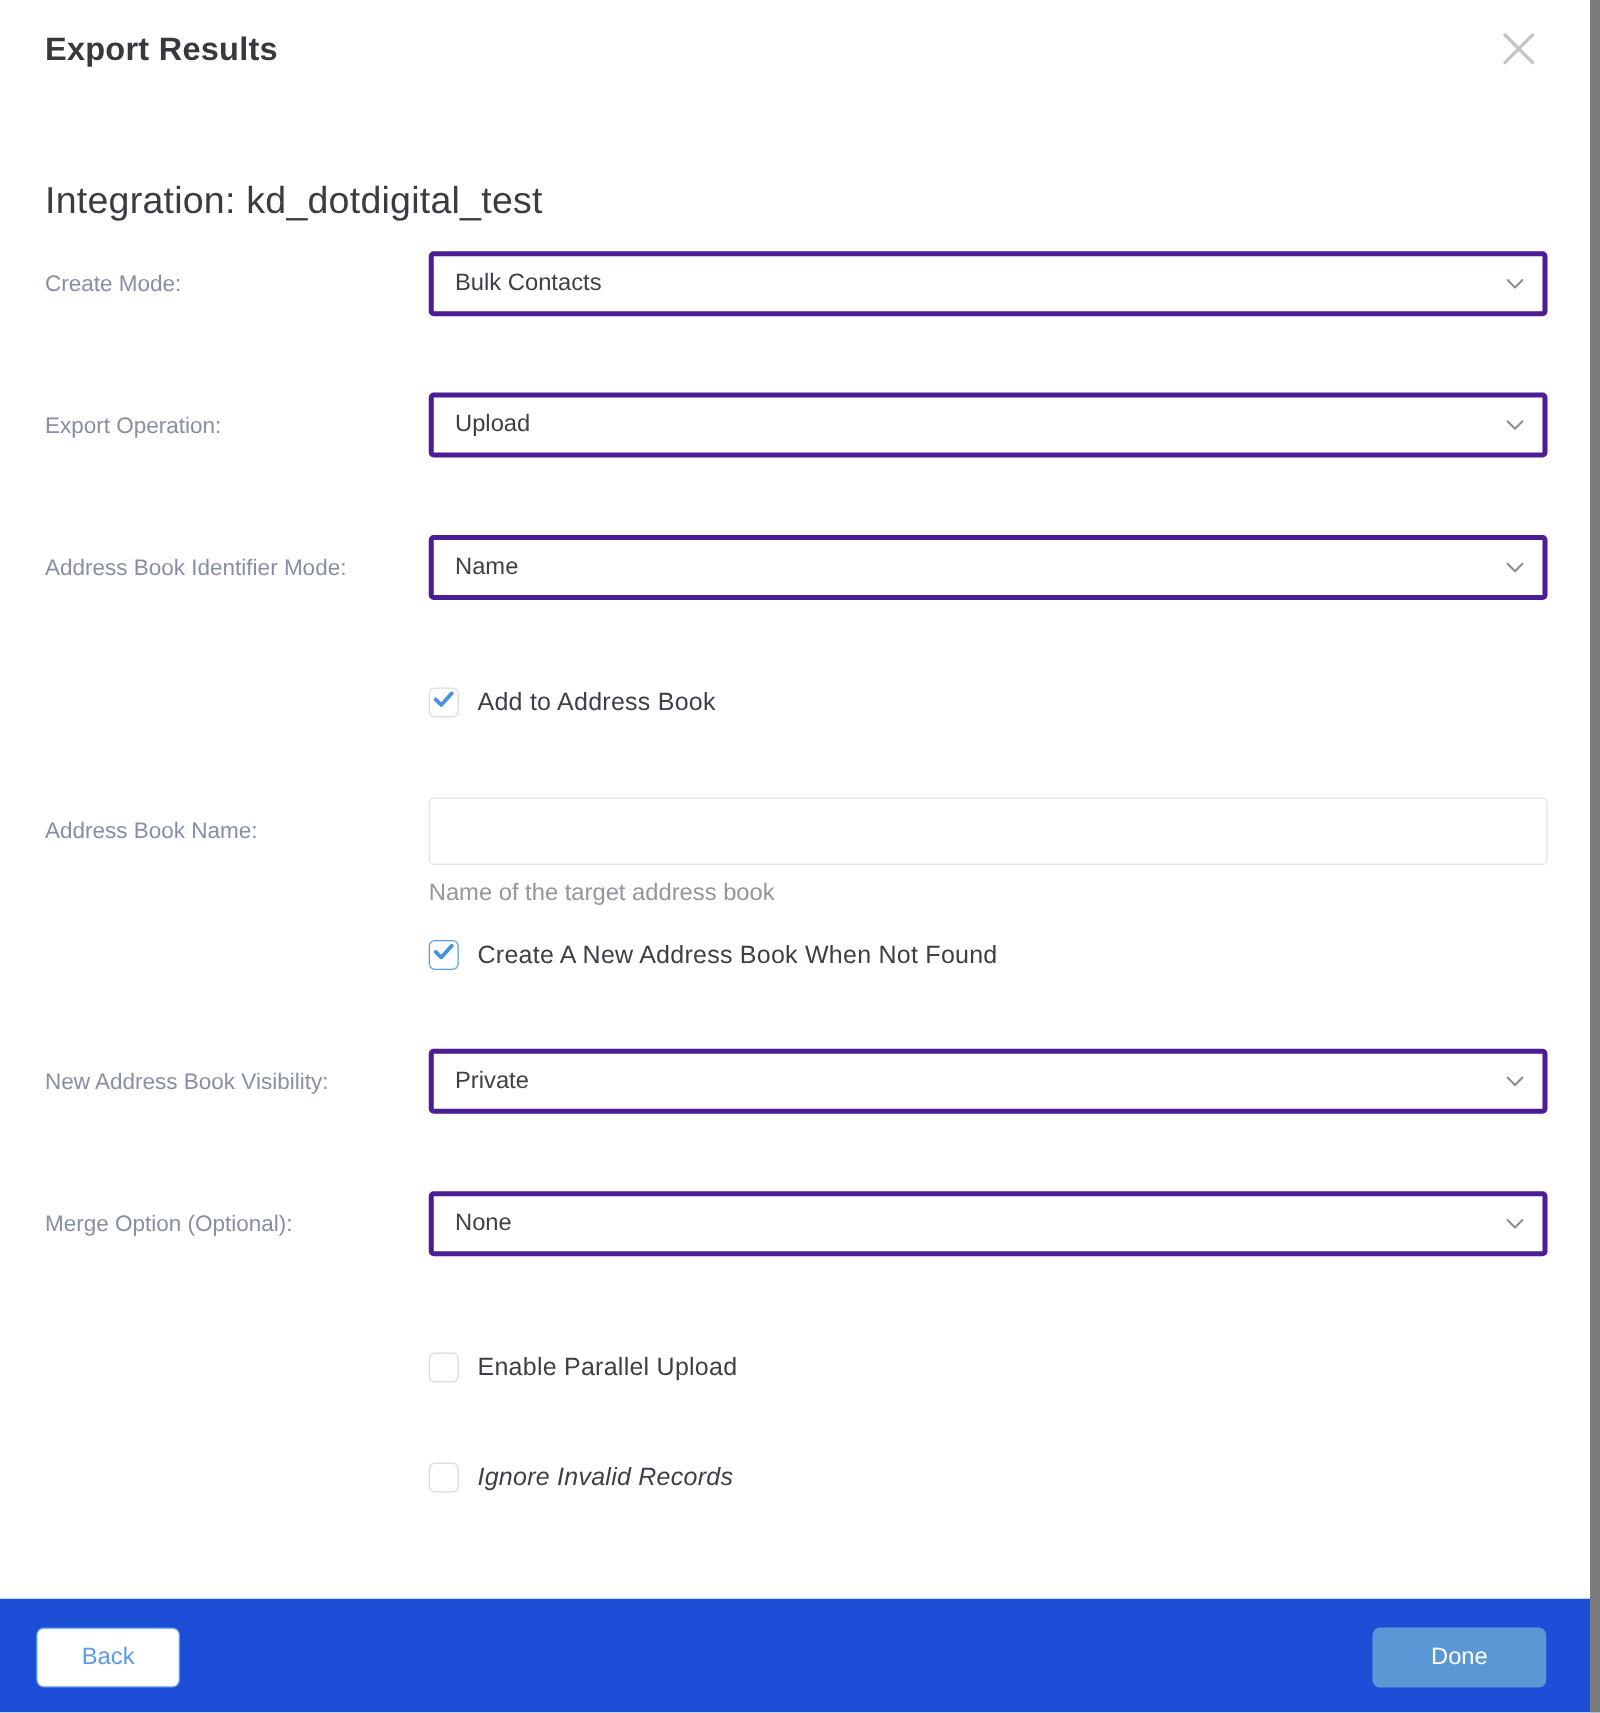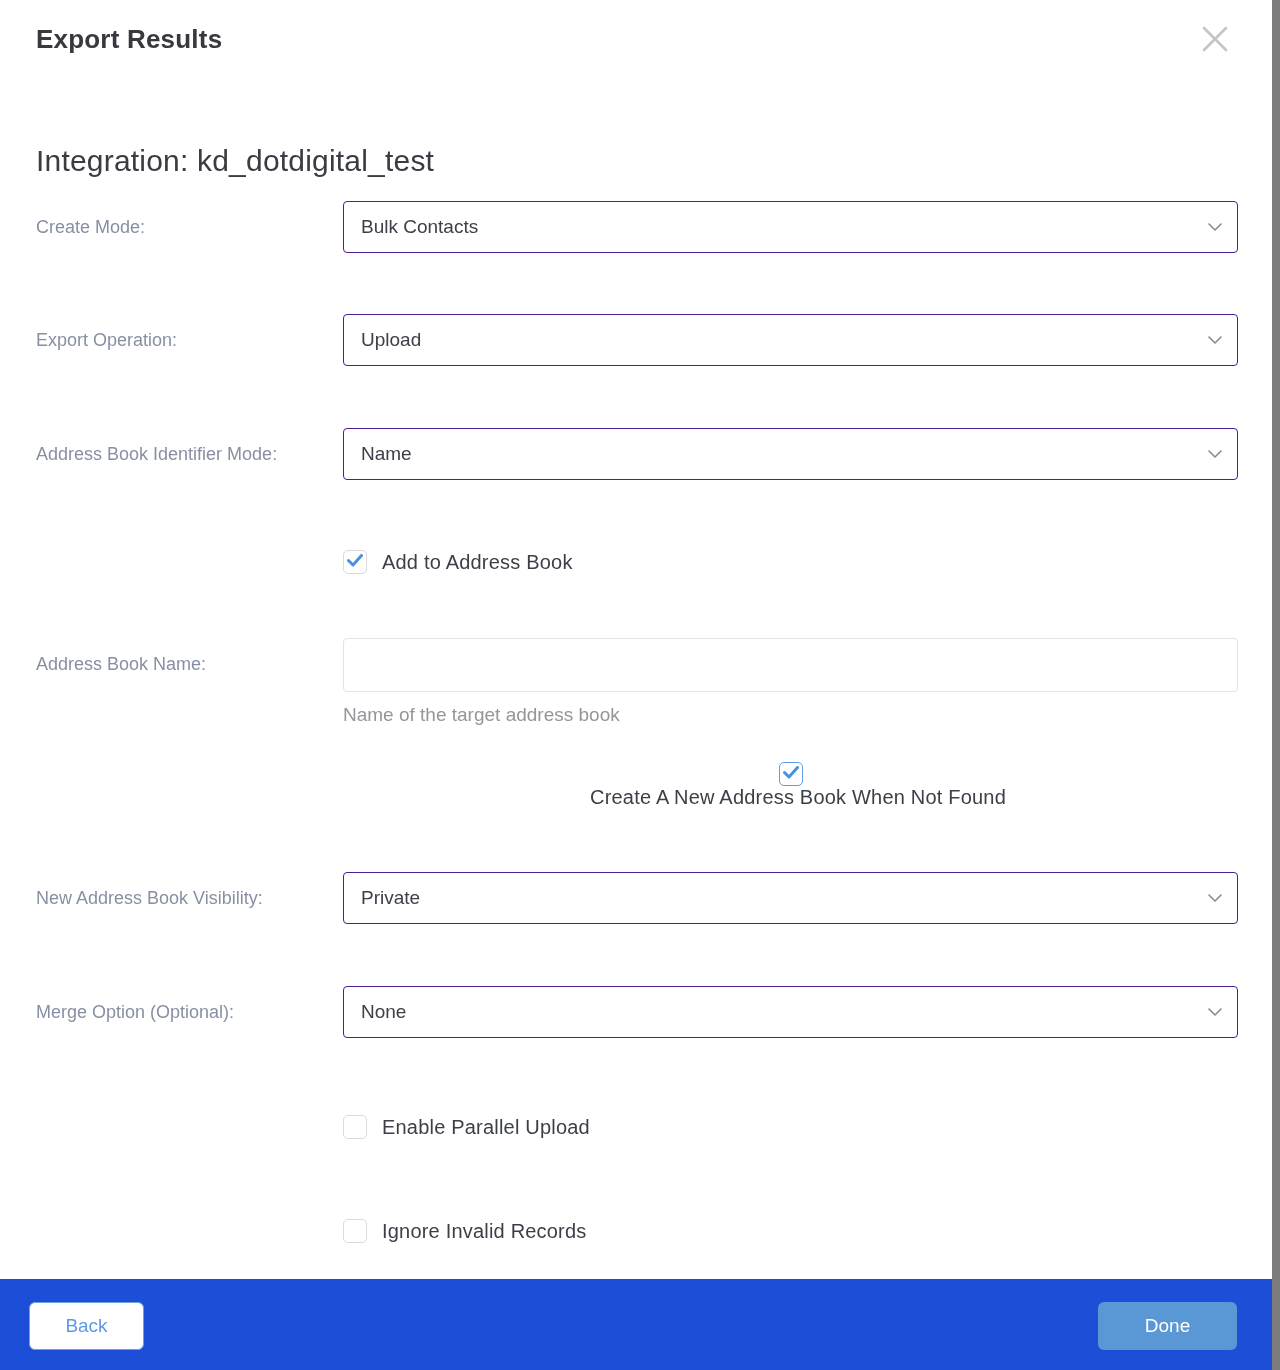--- a/index.html
+++ b/index.html
@@ -17,21 +17,21 @@
   .close-btn { position:absolute; top:24px; right:48px; width:34px; height:34px; cursor:pointer; display:flex; align-items:center; justify-content:center; }
 
   
   .modal-body { position:absolute; top:86px; left:0; width:1280px; height:1193px; padding:0 42px 0 36px; overflow:hidden; background:#fff; }
   .page-heading { margin-top:55px; font-size:30px; font-weight:500; color:#3b3b43; line-height:40px; letter-spacing:.2px; }
 
   .form-row { display:flex; }
   .form-label { width:307px; flex:0 0 307px; padding-top:14px; font-size:18px; color:#8790a3; line-height:24px; }
   .form-field { flex:1; position:relative; }
 
-  .select-box { position:relative; height:52px; border:1px solid #4c1d95; border-radius:4px; background:#fff;
+  .select-box { position:relative; height:52px; border:4px solid #4c1d95; border-radius:4px; background:#fff;
     display:flex; align-items:center; padding:0 40px 0 17px; cursor:pointer; }
   .select-value { font-size:19px; color:#3e4049; }
   .chevron { position:absolute; right:15px; top:50%; transform:translateY(-50%); display:flex; }
 
   .text-input { width:100%; height:54px; border:1px solid #e3e3e7; border-radius:4px; background:#fff;
     padding:0 17px; font-size:19px; color:#3e4049; font-family:inherit; outline:none; }
   .help-text { margin-top:10px; font-size:19px; color:#95959b; line-height:26px; }
 
   .checkbox-row { display:flex; align-items:center; margin-left:307px; cursor:pointer; }
   .checkbox { width:24px; height:24px; flex:0 0 24px; border:1px solid #d9d9de; border-radius:5px; background:#fff;
@@ -40,25 +40,25 @@
   .checkbox .check-glyph { display:none; }
   .checkbox.checked .check-glyph { display:block; }
   .checkbox-label { margin-left:15px; font-size:20px; color:#3c3f47; letter-spacing:.2px; }
 
   
   .row-export-mode   { margin-top:20px; }
   .row-export-op     { margin-top:61px; }
   .row-identifier    { margin-top:62px; }
   .row-cb-add        { margin-top:70px; }
   .row-book-name     { margin-top:64px; }
-  .row-cb-create     { margin-top:34px;flex-direction:column; }
+  .row-cb-create     { margin-top:24px; }
   .row-visibility    { margin-top:63px;justify-content:flex-end; }
   .row-merge         { margin-top:62px; }
   .row-cb-parallel   { margin-top:77px;align-items:flex-end; }
-  .row-cb-ignore     { margin-top:80px; }
+  .row-cb-ignore     { margin-top:64px;font-style:italic; }
 
   
   .modal-footer { position:absolute; left:0; bottom:0; width:1280px; height:91px; background:#1d4ed8; }
   .back-btn { position:absolute; left:29px; top:23px; width:115px; height:48px; background:#fff;
     border:1px solid #69a1e4; border-radius:6px; color:#5d9ae2; font-size:19px; font-family:inherit; cursor:pointer; }
   .done-btn { position:absolute; right:43px; top:23px; width:139px; height:48px; background:#5a98d5;
     border:none; border-radius:6px; color:#fff; font-size:19px; font-family:inherit; cursor:pointer; }
 </style>
 </head>
 <body>

